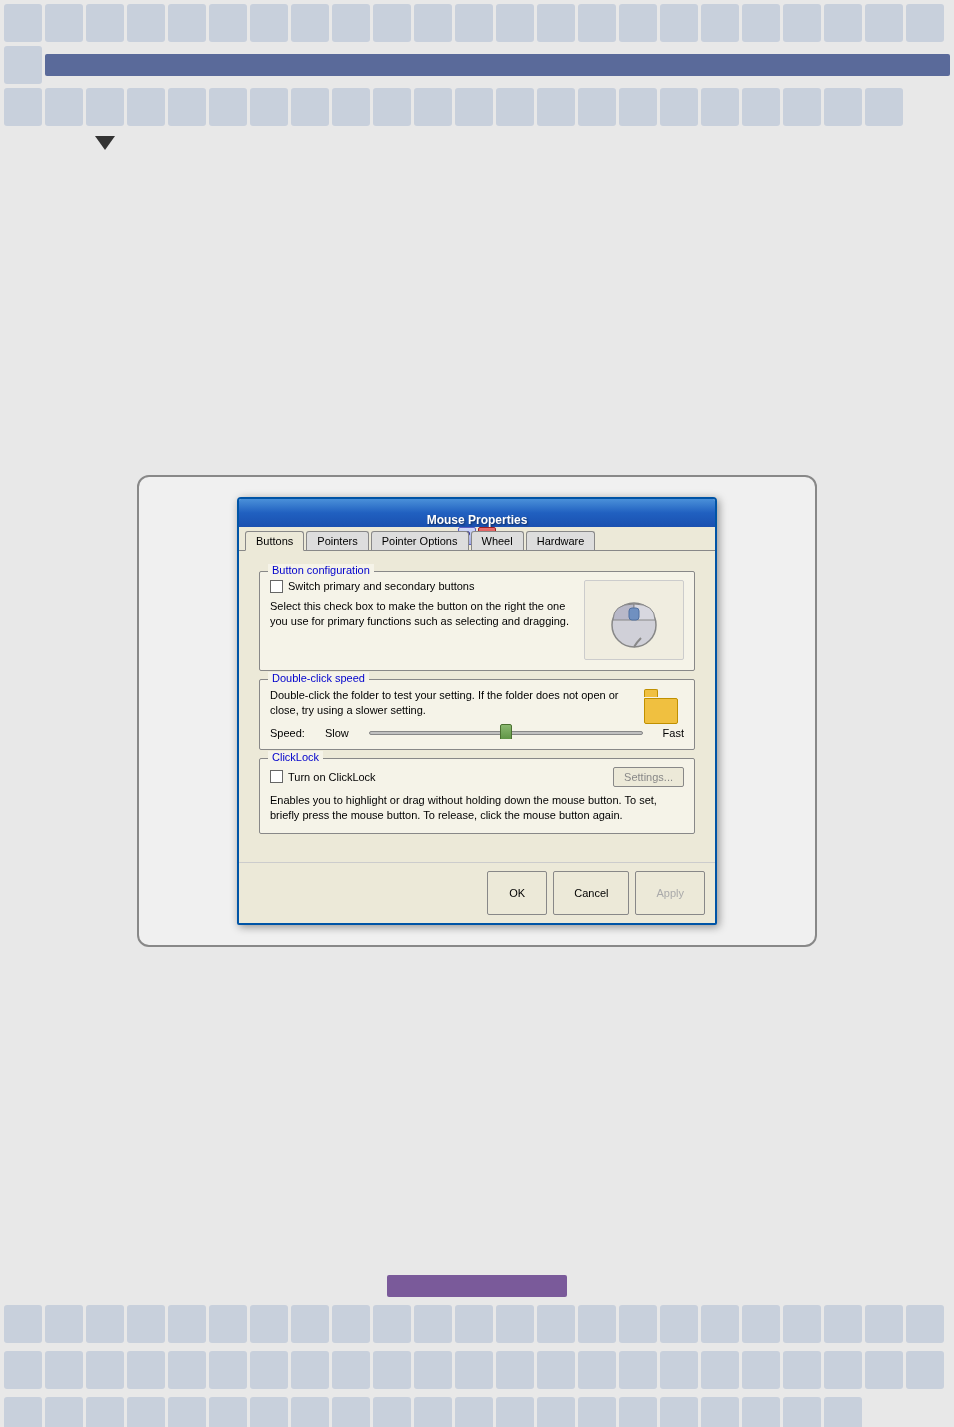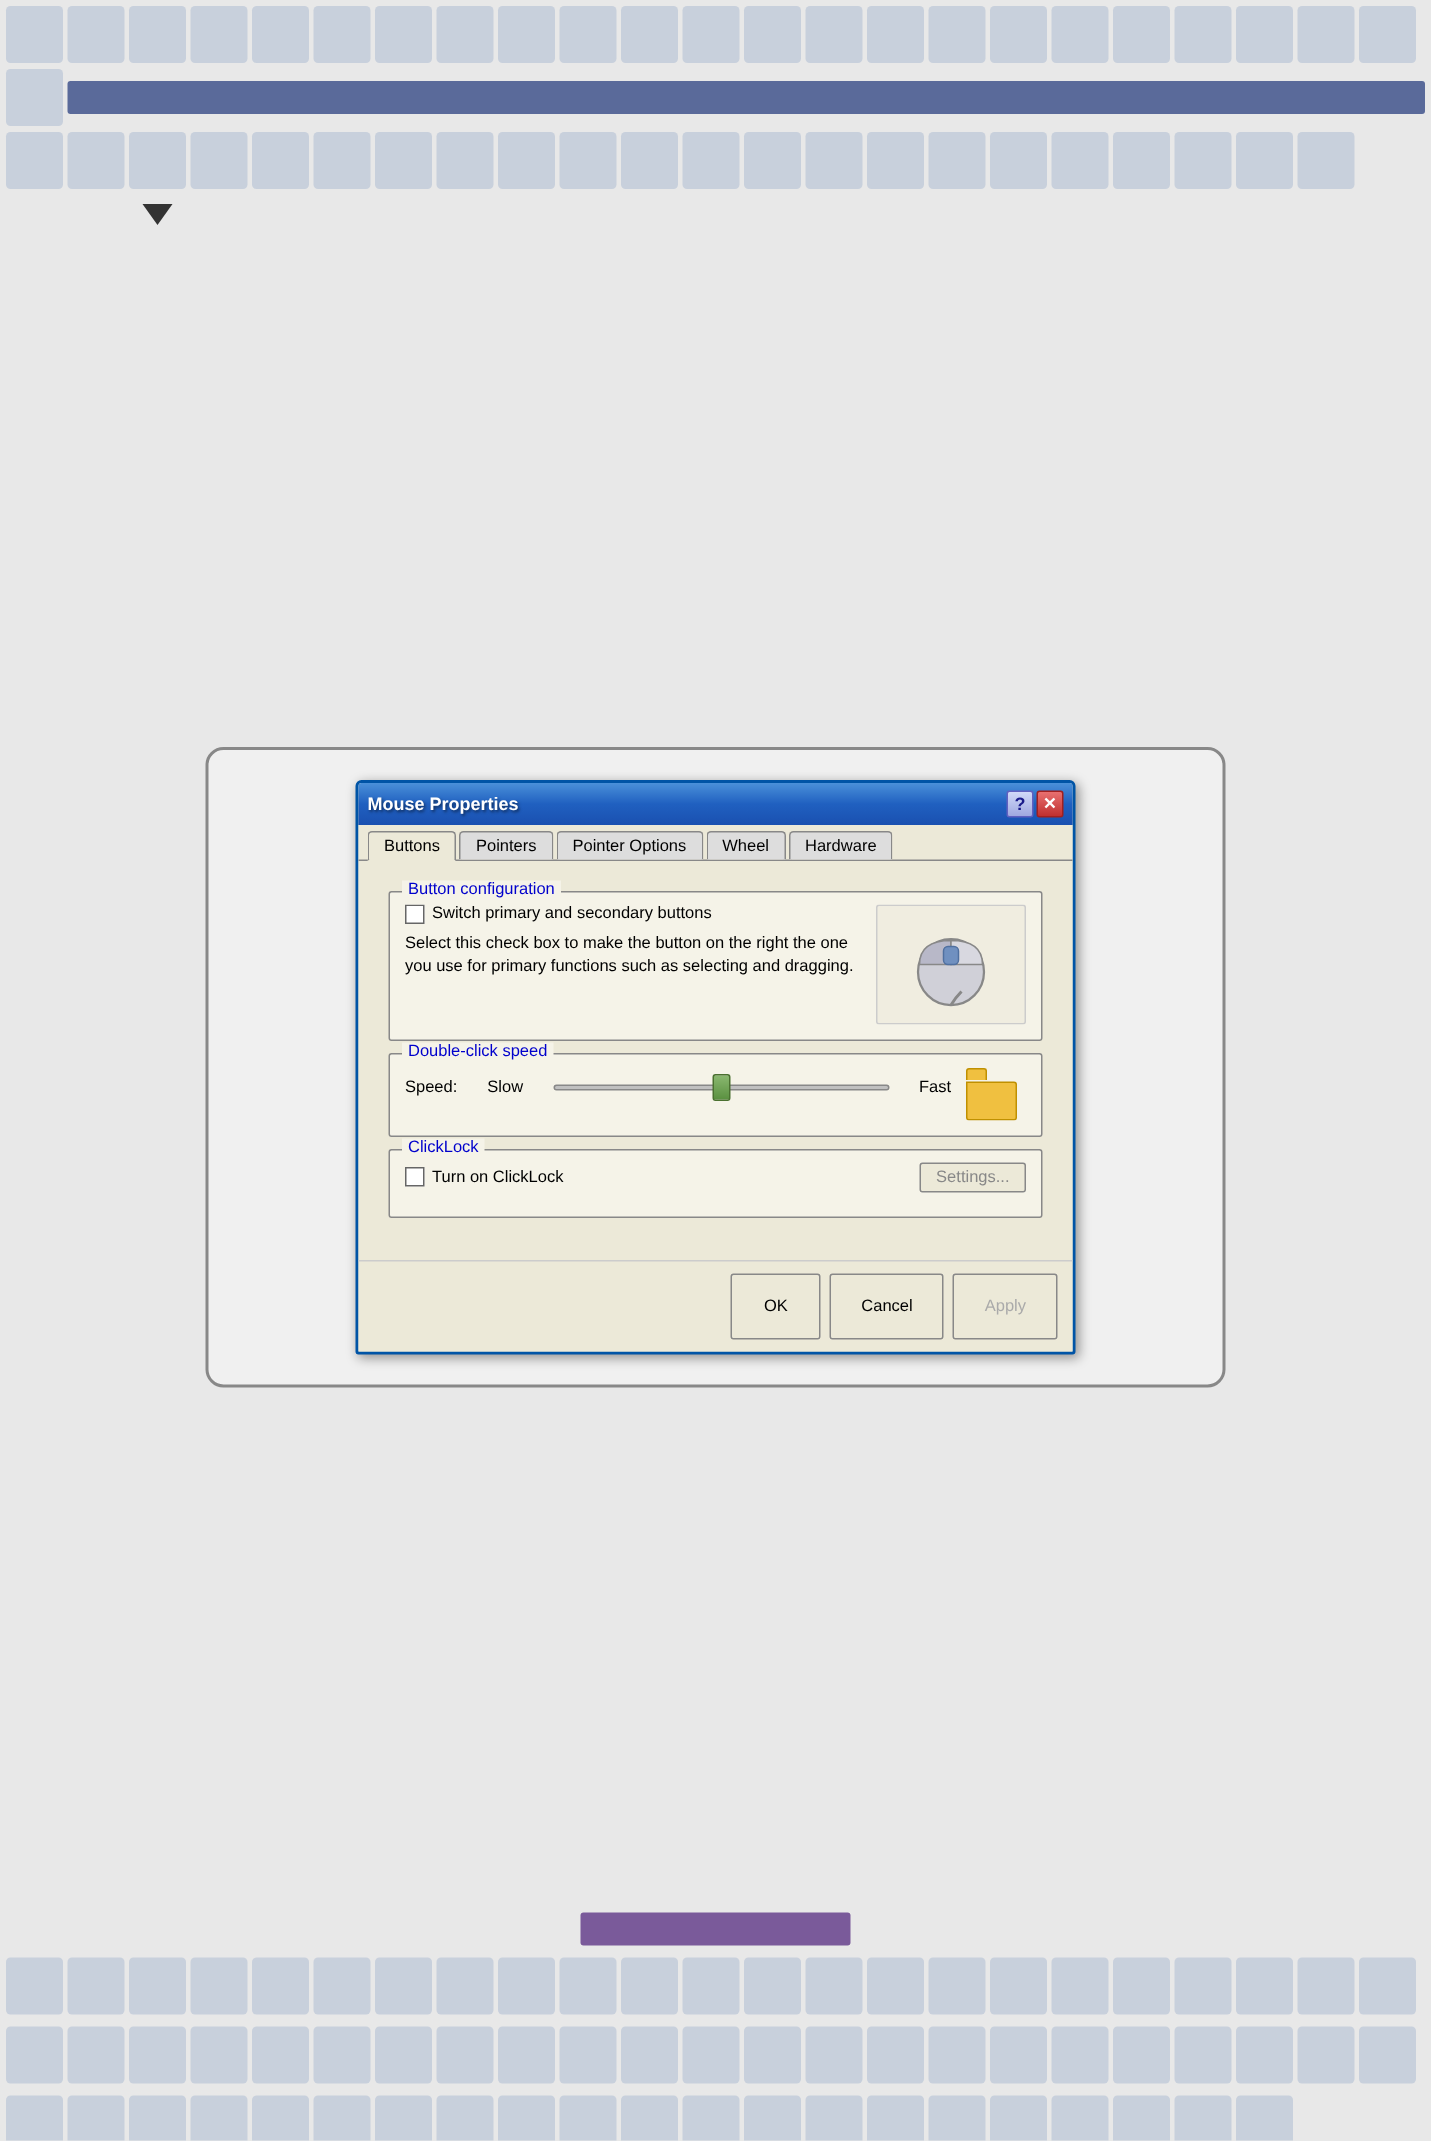--- a/index.html
+++ b/index.html
@@ -107,20 +107,21 @@
     }
 
     .win-titlebar {
       background: linear-gradient(to bottom, #4a90d9 0%, #2060c0 50%, #1a50b0 100%);
       height: 28px;
       display: flex;
       align-items: center;
       justify-content: space-between;
       padding: 14px 6px;
       border-radius: 2px 2px 0 0;
+      flex-direction: column;
     }
 
     .win-title-text {
       color: white;
       font-weight: bold;
       font-size: 12px;
       text-shadow: 1px 1px 2px rgba(0,0,0,0.5);
     }
 
     .win-title-buttons {
@@ -490,38 +491,40 @@
         </div>
 
         <div class="group-box">
           <span class="group-label">Double-click speed</span>
           <div class="dblclick-content">
 
             <div style="float:right; margin-left:10px; width:40px; height:36px; position:relative;">
               <div class="folder-tab"></div>
               <div class="folder-body"></div>
             </div>
+            <div class="description-text">Double-click the folder to test your setting. If the folder does not open or close, try using a slower setting.</div>
             <div class="speed-row">
               <span class="speed-label">Speed:</span>
               <span class="speed-label">Slow</span>
               <div class="slider-track">
                 <div class="slider-thumb"></div>
               </div>
               <span class="speed-label">Fast</span>
             </div>
           </div>
         </div>
 
         <div class="group-box">
           <span class="group-label">ClickLock</span>
           <div class="checkbox-row">
             <div class="win-checkbox"></div>
             <span class="checkbox-label">Turn on ClickLock</span>
             <button class="settings-btn" style="margin-left:auto;">Settings...</button>
           </div>
+          <div class="description-text">Enables you to highlight or drag without holding down the mouse button. To set, briefly press the mouse button. To release, click the mouse button again.</div>
         </div>
 
       </div>
 
       <div class="win-footer">
         <button class="win-footer-btn">OK</button>
         <button class="win-footer-btn">Cancel</button>
         <button class="win-footer-btn disabled">Apply</button>
       </div>
 

